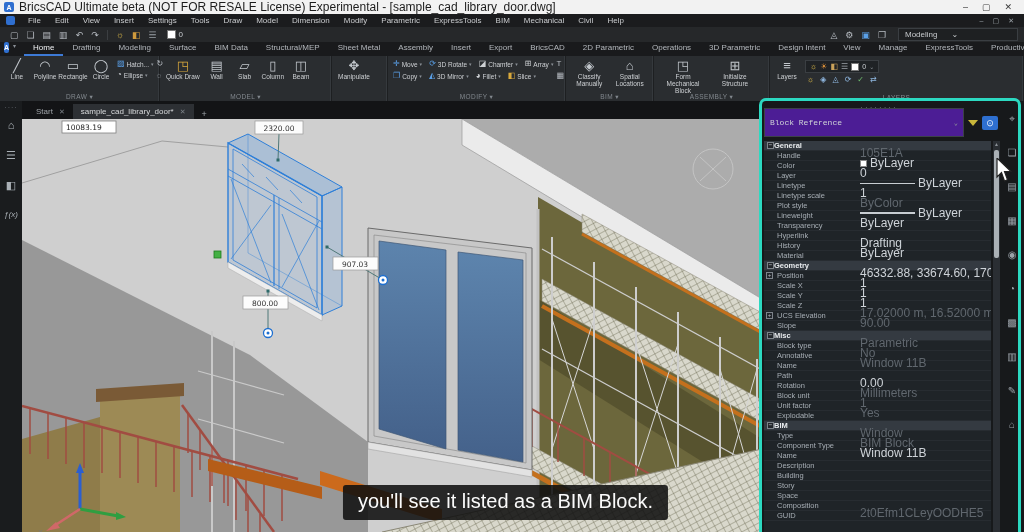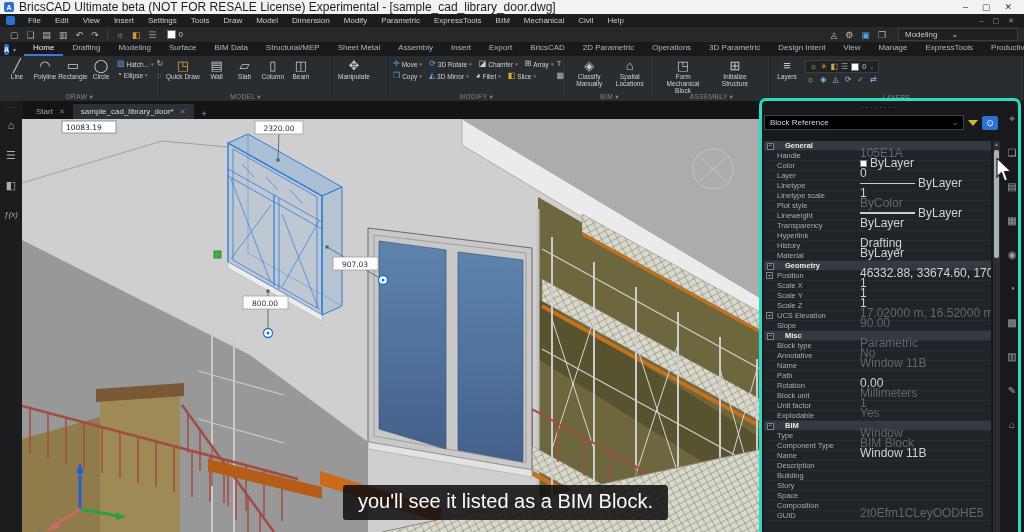--- a/index.html
+++ b/index.html
@@ -30,21 +30,21 @@
   .qat-icon { font-size:9px; color:#b9bec4; padding:0 4px; }
   .qat-sep { width:1px; height:10px; background:#3c3f42; margin:0 4px; }
   .qat-swatch { width:9px; height:9px; background:#fff; border:1px solid #777; margin:0 3px 0 6px; }
   .qat-zero { color:#c9ccd0; font-size:8px; margin-right:6px; }
   .qat-right { margin-left:auto; display:flex; align-items:center; }
   .workspace-box { display:flex; align-items:center; gap:14px; background:#1e2022; border:1px solid #3a3e42;
                    color:#c6c9cc; font-size:8px; padding:1px 6px; margin-left:8px; min-width:120px; }
 
   
   #tabrow { left:0; top:42px; width:1024px; height:14px; background:#191a1c;
-            display:flex; align-items:center; padding:0 4px; z-index:5; }
+            display:flex; padding:0 4px; z-index:5; }
   .app-btn { width:15px; height:11px; background:#2f6fd0; border-radius:2px; color:#fff;
              font-size:7px; font-weight:bold; display:flex; align-items:center; justify-content:center; margin-right:4px; }
   .app-caret { color:#8a9096; font-size:6px; margin-right:8px; }
   .ribbon-tab { color:#b3b7bc; font-size:8px; padding:1px 9px 2px; white-space:nowrap; }
   .ribbon-tab.active { color:#f0f2f4; border-bottom:2px solid #3d7ad6; }
 
   
   #ribbon { left:0; top:56px; width:1024px; height:45px; background:#2a2d30; display:flex; z-index:5; }
   .rgroup { position:relative; height:45px; border-right:1px solid #1d1f21; box-shadow:inset -1px 0 0 #35393d;
             display:flex; align-items:flex-start; padding:2px 3px 9px; }
@@ -87,38 +87,38 @@
   .doctab.active { background:#2d3034; color:#d8dadc; }
   .doctab .x { font-size:7px; color:#7c8288; }
   .doctab-add { color:#9ea3a8; font-size:9px; padding:0 8px; }
   #scene { position:absolute; left:0; top:18px; width:740px; height:413px; display:block; }
 
   
   #sidebar { left:760px; top:101px; width:264px; height:431px; background:#17191b; z-index:5; }
   .panel-dots { position:absolute; left:0; top:3px; width:238px; text-align:center; color:#6a6f74;
                 font-size:8px; letter-spacing:2px; line-height:7px; }
   #selector-row { position:absolute; left:4px; top:13px; width:234px; height:17px; display:flex; align-items:center; }
-  #entity-select { flex:1; display:flex; align-items:center; background:#000000; border:1px solid #3c4248;
-                   height:15px; padding:0 5px; }
+  #entity-select { flex:1; display:flex; align-items:center; background:#4c1d95; border:1px solid #3c4248;
+                   height:29px; padding:0 5px;font-family:Liberation Mono, monospace; }
   #entity-select .sel-label { color:#d0d4d8; font-size:8px; flex:1; }
   #entity-select .dd { color:#8a9096; font-size:7px; }
   .funnel { width:0; height:0; border-left:5px solid transparent; border-right:5px solid transparent;
             border-top:6px solid #c9b73b; margin:0 4px; position:relative; }
   .select-entities-btn { width:16px; height:14px; background:#2e6fd0; border-radius:2px; color:#e8f0fa;
             font-size:9px; display:flex; align-items:center; justify-content:center; }
   #prop-rows { position:absolute; left:4px; top:40px; width:227px; bottom:0; overflow:hidden;
                background:#1f2428; }
   .prow { display:flex; align-items:flex-end; height:10px; border-bottom:1px solid #272c31;
           padding-left:13px; position:relative; }
   .prow .plabel { width:83px; flex:none; color:#a6adb4; font-size:7.5px; white-space:nowrap; overflow:hidden; }
   .prow .pvalue { flex:1; display:flex; align-items:center; gap:3px; color:#ced3d8; font-size:12px;
                   white-space:nowrap; overflow:hidden; }
   .prow .pvalue.muted { color:#60676e; }
-  .psection { display:flex; align-items:flex-end; height:10px; background:#343a41; color:#e8ebee;
-              font-size:7.5px; font-weight:bold; padding-left:3px; gap:11px; border-bottom:1px solid #272c31; }
+  .psection { display:flex; align-items:center; height:10px; background:#343a41; color:#e8ebee;
+              font-size:7.5px; font-weight:bold; padding-left:3px; gap:0; border-bottom:1px solid #272c31; }
   .pbox { width:7px; height:7px; border:1px solid #7d838a; color:#aeb4ba; font-size:6px; line-height:5px;
           text-align:center; flex:none; background:#23272c; }
   .rowbox { position:absolute; left:2px; top:1px; }
   .vswatch { width:7px; height:7px; background:#fff; border:1px solid #888; flex:none; }
   .vline1 { width:55px; border-top:1px solid #c8cdd2; flex:none; }
   .vline2 { width:55px; border-top:2px solid #c8cdd2; flex:none; }
   #prop-scroll { position:absolute; left:233px; top:40px; width:7px; bottom:0; background:#2a2e33; }
   #prop-scroll .arrow { color:#8a9096; font-size:5px; display:block; text-align:center; line-height:7px; }
   #prop-thumb { position:absolute; left:1px; top:9px; width:5px; height:108px; background:#aab0b5; border-radius:2px; }
   #panel-iconstrip { position:absolute; left:242px; top:4px; width:20px; bottom:0;

